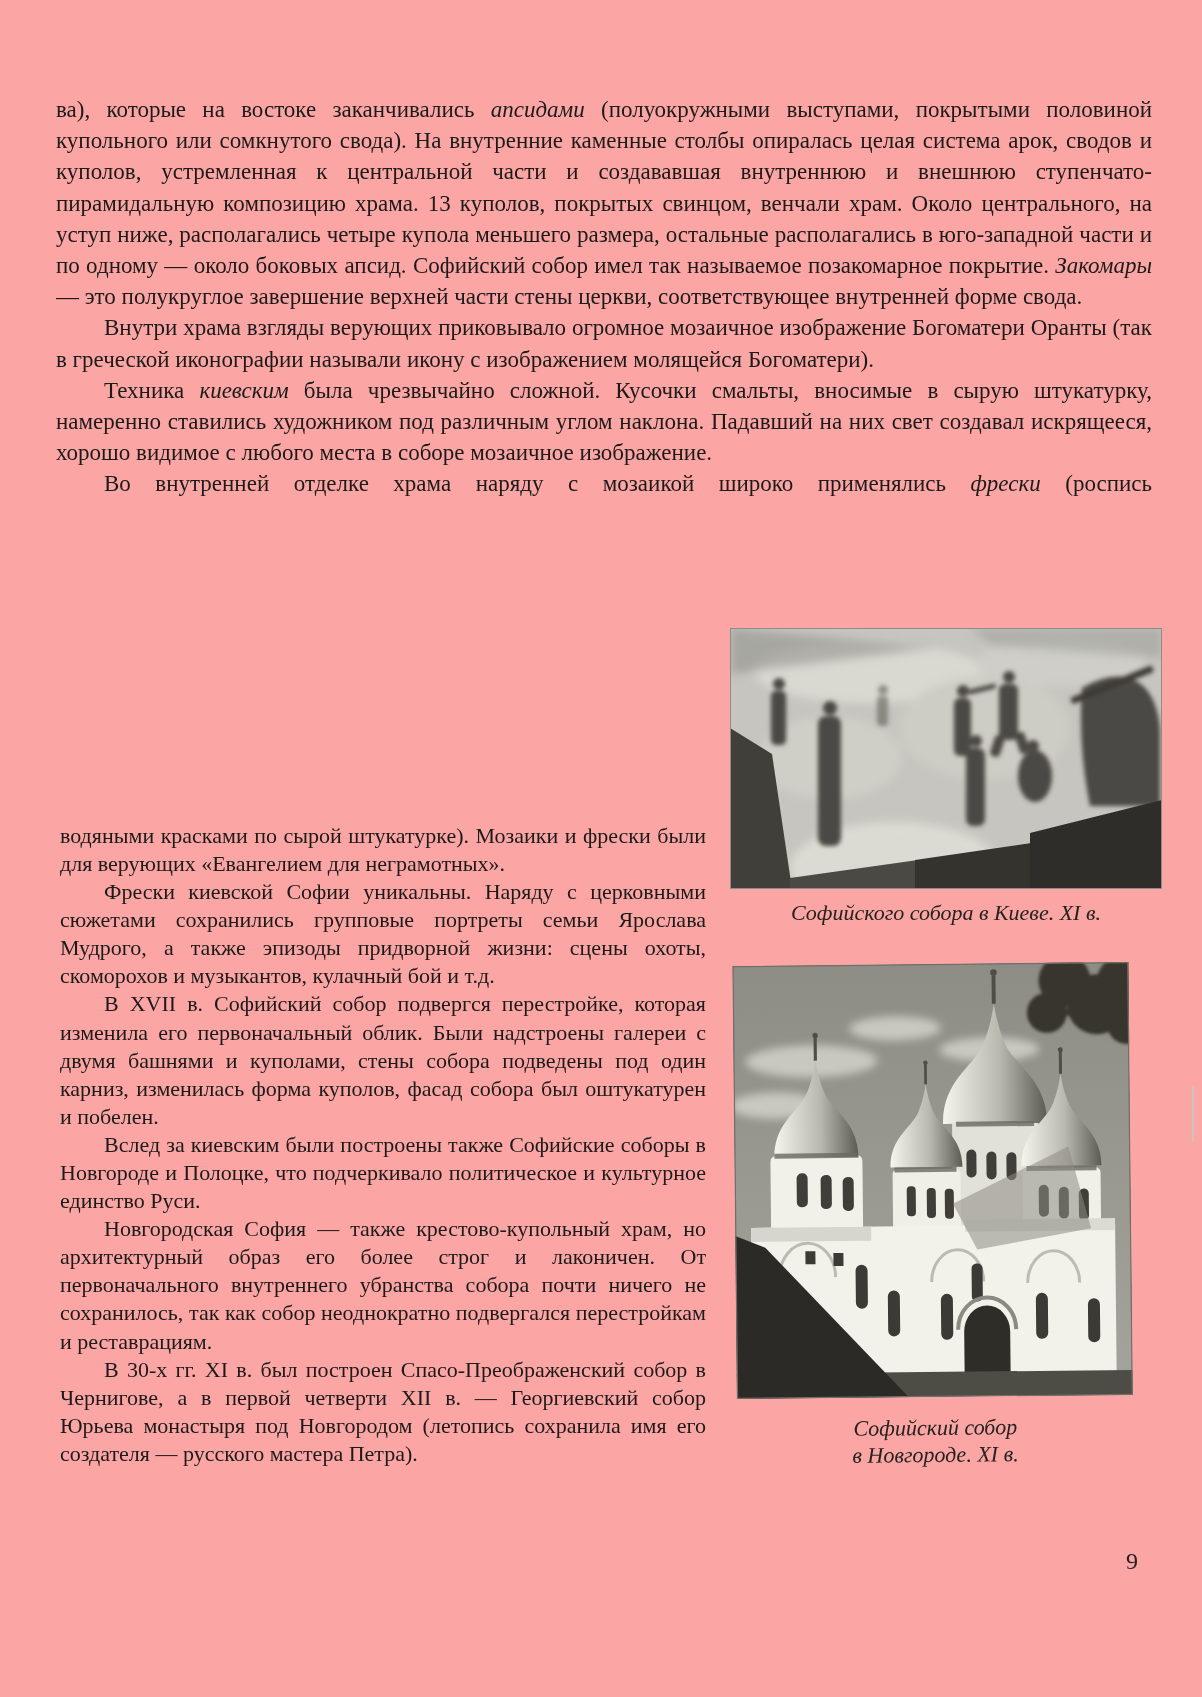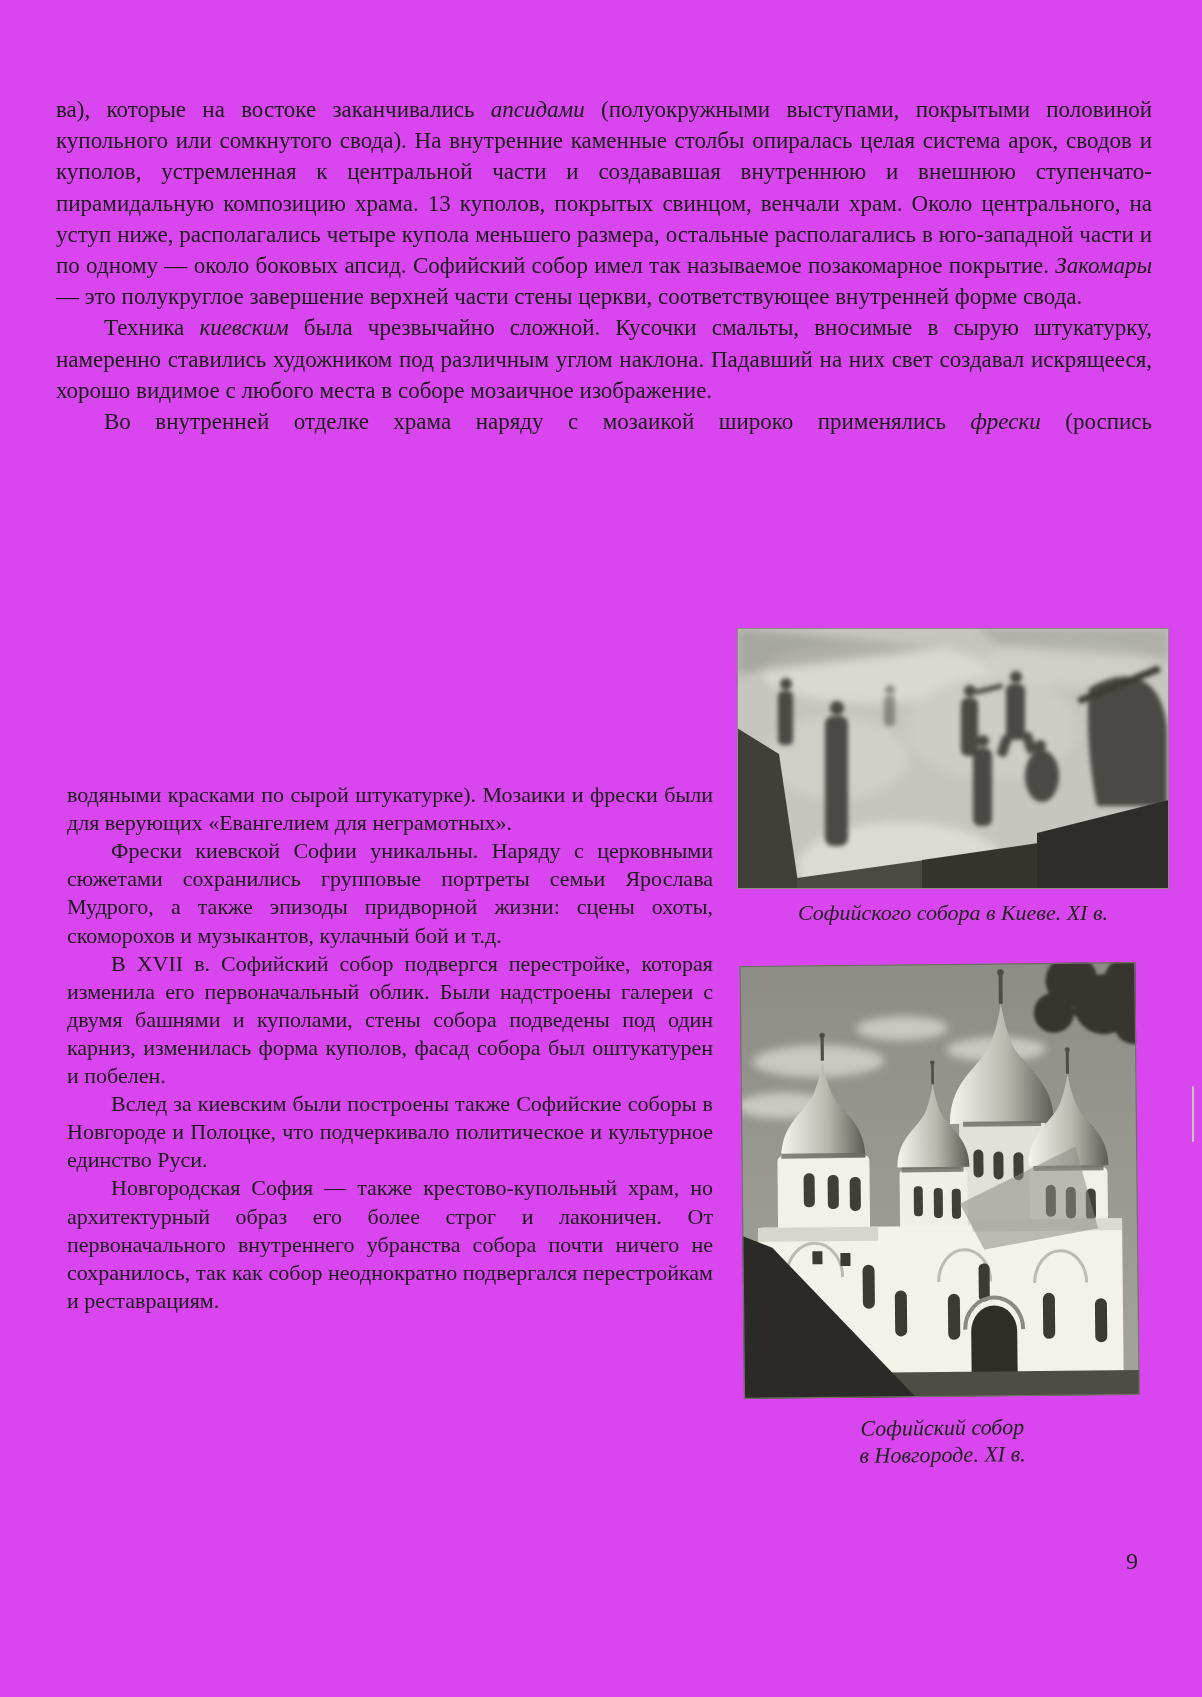--- a/index.html
+++ b/index.html
@@ -1,36 +1,36 @@
 <!DOCTYPE html>
 <html lang="ru"><head>
 <meta charset="utf-8">
 <style>
   html,body{margin:0;padding:0;background:#ffffff;}
   .page{
     position:relative;
     width:1202px;height:1697px;
-    background:#d946ef;
+    background:#fca5a5;
     font-family:"Liberation Serif","DejaVu Serif",serif;
     color:#1b1b1a;
     overflow:hidden;
   }
   
   .fulltext{
     position:absolute;left:56px;top:94px;width:1096px;height:536px;
     overflow:hidden;
     font-size:23px;line-height:31.2px;text-align:justify;
   }
   .fulltext p{margin:0;}
   .fulltext p.ind{text-indent:48px;}
   .fulltext p.lastline{text-align-last:justify;}
   
   .colsection{
-    position:absolute;left:67px;top:628px;width:1102px;
-    display:flex;align-items:center;
+    position:absolute;left:60px;top:628px;width:1102px;
+    display:flex;align-items:flex-end;
   }
   .leftcol{
     width:646px;
     font-size:22px;line-height:28.1px;text-align:justify;
   }
   .leftcol p{margin:0;}
   .leftcol p.ind{text-indent:44px;}
   .rightcol{width:432px;margin-left:24px;}
   
   .figure{display:block;}
@@ -56,31 +56,33 @@
   }
   i{font-style:italic;}
 </style>
 </head>
 <body>
 
 <div class="page">
 
   <div class="fulltext">
     <p>ва), которые на востоке заканчивались <i>апсидами</i> (полуокружными выступами, покрытыми половиной купольного или сомкнутого свода). На внутренние каменные столбы опиралась целая система арок, сводов и куполов, устремленная к центральной части и создававшая внутреннюю и внешнюю ступенчато-пирамидальную композицию храма. 13 куполов, покрытых свинцом, венчали храм. Около центрального, на уступ ниже, располагались четыре купола меньшего размера, остальные располагались в юго-западной части и по одному — около боковых апсид. Софийский собор имел так называемое позакомарное покрытие. <i>Закомары</i> — это полукруглое завершение верхней части стены церкви, соответствующее внутренней форме свода.</p>
+    <p class="ind">Внутри храма взгляды верующих приковывало огромное мозаичное изображение Богоматери Оранты (так в греческой иконографии называли икону с изображением молящейся Богоматери).</p>
     <p class="ind">Техника <i>киевским</i> была чрезвычайно сложной. Кусочки смальты, вносимые в сырую штукатурку, намеренно ставились художником под различным углом наклона. Падавший на них свет создавал искрящееся, хорошо видимое с любого места в соборе мозаичное изображение.</p>
     <p class="ind lastline">Во внутренней отделке храма наряду с мозаикой широко применялись <i>фрески</i> (роспись</p>
   </div>
 
   <div class="colsection">
     <div class="leftcol">
       <p>водяными красками по сырой штукатурке). Мозаики и фрески были для верующих «Евангелием для неграмотных».</p>
       <p class="ind">Фрески киевской Софии уникальны. Наряду с церковными сюжетами сохранились групповые портреты семьи Ярослава Мудрого, а также эпизоды придворной жизни: сцены охоты, скоморохов и музыкантов, кулачный бой и т.д.</p>
       <p class="ind">В XVII в. Софийский собор подвергся перестройке, которая изменила его первоначальный облик. Были надстроены галереи с двумя башнями и куполами, стены собора подведены под один карниз, изменилась форма куполов, фасад собора был оштукатурен и побелен.</p>
       <p class="ind">Вслед за киевским были построены также Софийские соборы в Новгороде и Полоцке, что подчеркивало политическое и культурное единство Руси.</p>
       <p class="ind">Новгородская София — также крестово-купольный храм, но архитектурный образ его более строг и лаконичен. От первоначального внутреннего убранства собора почти ничего не сохранилось, так как собор неоднократно подвергался перестройкам и реставрациям.</p>
+      <p class="ind">В 30-х гг. XI в. был построен Спасо-Преображенский собор в Чернигове, а в первой четверти XII в. — Георгиевский собор Юрьева монастыря под Новгородом (летопись сохранила имя его создателя — русского мастера Петра).</p>
     </div>
 
     <div class="rightcol">
 
       <div class="figure">
         <svg class="fig-img" width="432" height="261" viewBox="0 0 432 261" role="img">
           <defs>
             <filter id="fsoft" x="-20%" y="-20%" width="140%" height="140%">
                 <feGaussianBlur stdDeviation="2"></feGaussianBlur>
               </filter>

